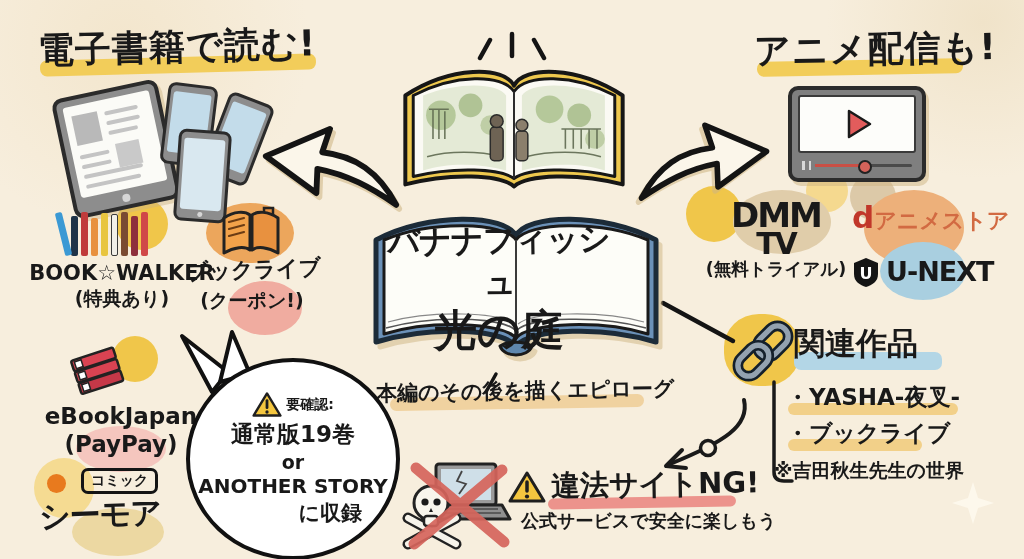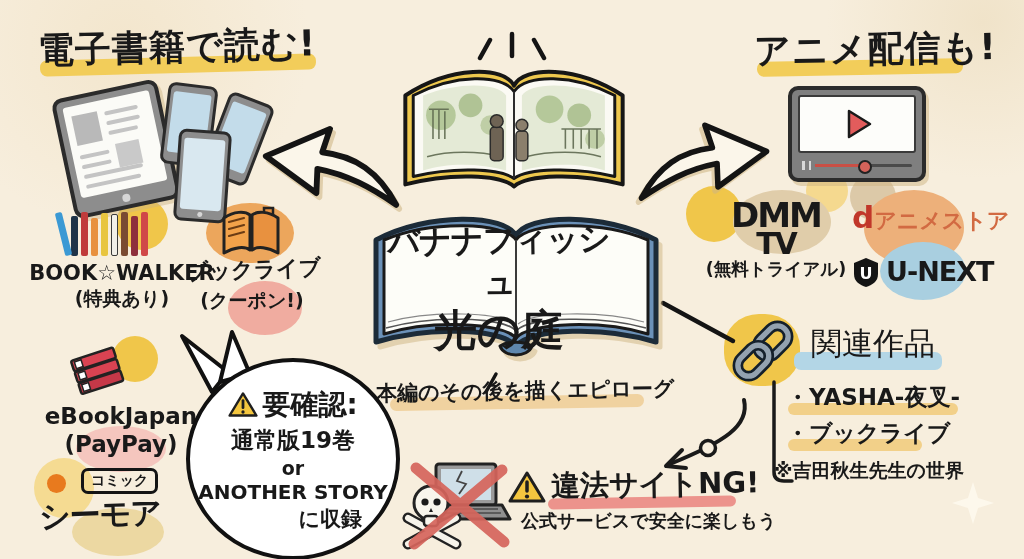--- a/index.html
+++ b/index.html
@@ -36,21 +36,21 @@
   .bw-spines span{display:inline-block;width:7px;border-radius:2px;}
 
   .cmoa{position:absolute;left:35px;top:468px;width:140px;height:82px;z-index:3;}
   .cmoa .box{position:absolute;left:46px;top:0;border:3px solid #141414;border-radius:7px;padding:1px 7px;font-size:14px;font-weight:800;background:rgba(255,255,255,.0);}
   .cmoa .dot{position:absolute;left:12px;top:6px;width:19px;height:19px;background:#e87a1e;border-radius:50%;}
   .cmoa .big{position:absolute;left:4px;top:26px;font-size:31px;font-weight:900;letter-spacing:-1px;transform:rotate(-2deg);}
 
   
   .bubble{position:absolute;left:186px;top:358px;width:206px;height:194px;background:#fff;border:4px solid #111;border-radius:50%;z-index:4;display:flex;flex-direction:column;align-items:center;justify-content:center;gap:1px;}
   .bubble .l{font-weight:800;white-space:nowrap;}
-  .b1{font-size:28px;display:flex;align-items:center;gap:4px;}
+  .b1{font-size:14px;display:flex;align-items:center;gap:4px;}
   .b2{font-size:23px;} .b3{font-size:19px;} .b4{font-size:20px;} .b5{font-size:21px;align-self:flex-end;margin-right:34px;}
 
   
   .book-title{position:absolute;left:385px;top:220px;width:228px;text-align:center;z-index:4;line-height:1.3;}
   .book-title .t1{font-size:32px;font-weight:800;letter-spacing:-1px;display:block;transform:rotate(-1deg);}
   .book-title .t2{font-size:43px;font-weight:800;display:block;}
 
   
   .player{position:absolute;left:788px;top:86px;width:130px;height:88px;background:#7f7f7f;border:4px solid #2b2b2b;border-radius:10px;z-index:3;box-shadow:3px 4px 0 rgba(205,180,130,.5);}
   .player .scr{position:absolute;left:6px;top:5px;right:6px;bottom:25px;background:#fdfdfa;border-radius:3px;border:2px solid #3a3a3a;display:flex;align-items:center;justify-content:center;}
@@ -281,21 +281,21 @@
     </svg>
 
   <svg class="abs z3" style="left:732px;top:320px;" width="62" height="64" viewBox="0 0 64 66">
     <g fill="none">
       <rect x="24" y="11" width="36" height="22" rx="11" transform="rotate(-45 42 22)" stroke="#14202b" stroke-width="11"></rect>
       <rect x="24" y="11" width="36" height="22" rx="11" transform="rotate(-45 42 22)" stroke="#93a2b0" stroke-width="5.5"></rect>
       <rect x="4" y="31" width="36" height="22" rx="11" transform="rotate(-45 22 42)" stroke="#14202b" stroke-width="11"></rect>
       <rect x="4" y="31" width="36" height="22" rx="11" transform="rotate(-45 22 42)" stroke="#93a2b0" stroke-width="5.5"></rect>
     </g>
   </svg>
-  <div class="txt" style="left:794px;top:326px;font-size:31px;font-weight:400;margin-left:17px;"><span>関連作品</span></div>
+  <div class="txt" style="left:794px;top:326px;font-size:31px;font-weight:700;"><span>関連作品</span></div>
   <svg class="abs z2" style="left:770px;top:382px;" width="22" height="106" viewBox="0 0 22 106">
       <path d="M4 0 L4 90 Q4 99 14 99 L22 99" stroke="#1a1a1a" stroke-width="3.5" fill="none" stroke-linecap="round"></path>
     </svg>
   <div class="txt rel-item" style="left:786px;top:384px;"><span>・YASHA-夜叉-</span></div>
   <div class="txt rel-item" style="left:786px;top:420px;"><span>・ブックライブ</span></div>
   <div class="txt rel-note" style="left:774px;top:460px;"><span>※吉田秋生先生の世界</span></div>
 
   <svg class="abs z2" style="left:652px;top:396px;" width="100" height="78" viewBox="0 0 100 78">
     <path d="M92 4 C98 30 72 46 18 68" stroke="#1a1a1a" stroke-width="4" fill="none" stroke-linecap="round"></path>
     <circle cx="56" cy="52" r="7.5" fill="#f7eedd" stroke="#1a1a1a" stroke-width="3.5"></circle>

